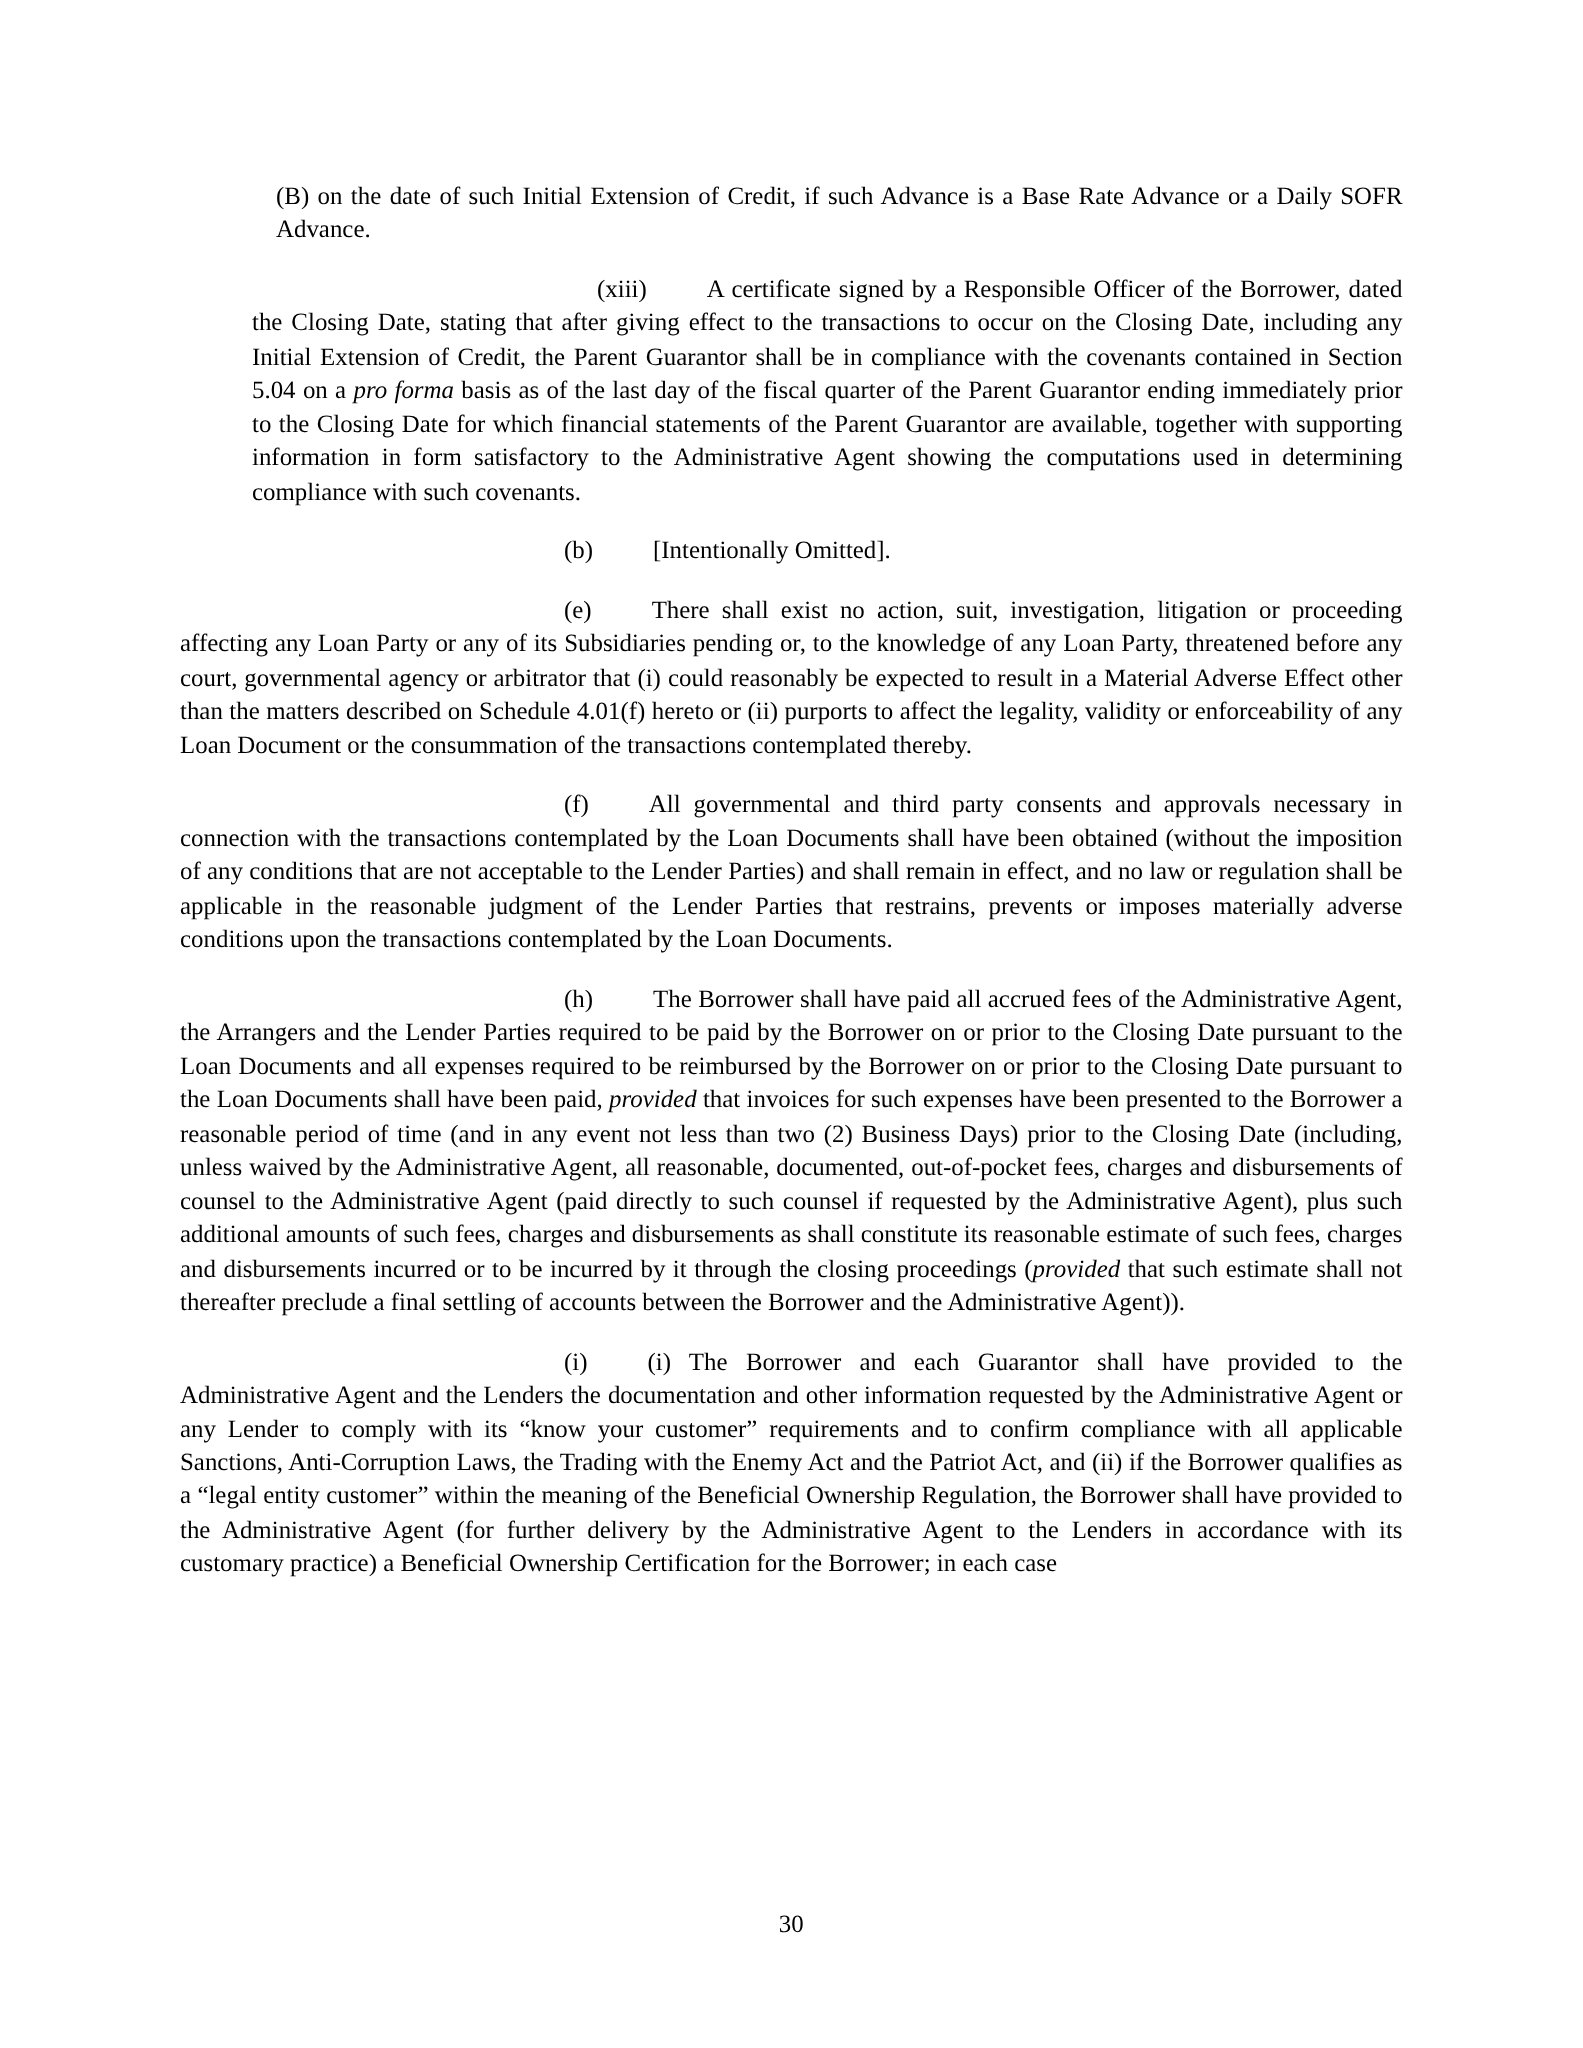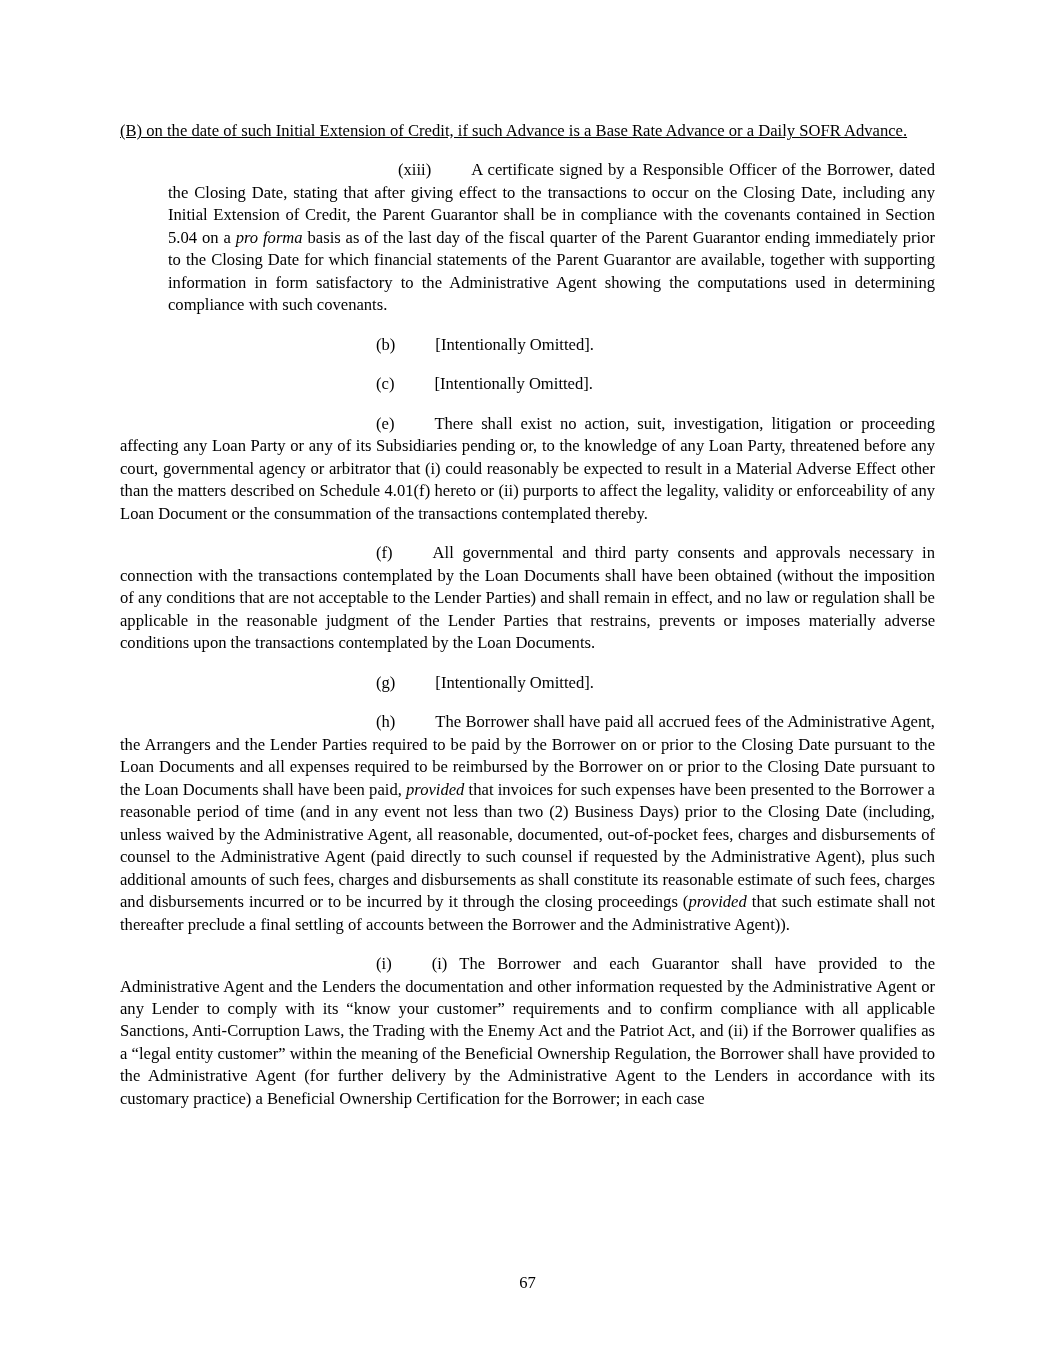--- a/index.html
+++ b/index.html
@@ -24,22 +24,22 @@
     font-size: 16.6px;
     line-height: 1.355;
     text-align: justify;
     text-justify: inter-word;
   }
   .para {
     margin: 0 0 17px 0;
   }
   
   .para.block-indent {
+    margin-left: 64px;
     text-indent: 0;
-    text-decoration: underline;
   }
   
   .para.roman {
     margin-left: 48px;
     text-indent: 115px;
   }
   
   .para.lettered {
     text-indent: 128px;
   }
@@ -68,43 +68,37 @@
     </p>
 
     <p class="para roman">
       <span class="lbl">(xiii)</span><span class="gap-md"></span><span>A certificate signed by a Responsible Officer of the Borrower, dated the Closing Date, stating that after giving effect to the transactions to occur on the Closing Date, including any Initial Extension of Credit, the Parent Guarantor shall be in compliance with the covenants contained in Section 5.04 on a </span><span class="it">pro forma</span><span> basis as of the last day of the fiscal quarter of the Parent Guarantor ending immediately prior to the Closing Date for which financial statements of the Parent Guarantor are available, together with supporting information in form satisfactory to the Administrative Agent showing the computations used in determining compliance with such covenants.</span>
     </p>
 
     <p class="para lettered">
       <span class="lbl">(b)</span><span class="gap-md"></span><span>[Intentionally Omitted].</span>
     </p>
 
-    <p class="para lettered">
-      <span class="lbl">(c)</span><span class="gap-md"></span><span>[Intentionally Omitted].</span>
-    </p>
 
 
     <p class="para lettered">
       <span class="lbl">(e)</span><span class="gap-md"></span><span>There shall exist no action, suit, investigation, litigation or proceeding affecting any Loan Party or any of its Subsidiaries pending or, to the knowledge of any Loan Party, threatened before any court, governmental agency or arbitrator that (i) could reasonably be expected to result in a Material Adverse Effect other than the matters described on Schedule 4.01(f) hereto or (ii) purports to affect the legality, validity or enforceability of any Loan Document or the consummation of the transactions contemplated thereby.</span>
     </p>
 
     <p class="para lettered">
       <span class="lbl">(f)</span><span class="gap-md"></span><span>All governmental and third party consents and approvals necessary in connection with the transactions contemplated by the Loan Documents shall have been obtained (without the imposition of any conditions that are not acceptable to the Lender Parties) and shall remain in effect, and no law or regulation shall be applicable in the reasonable judgment of the Lender Parties that restrains, prevents or imposes materially adverse conditions upon the transactions contemplated by the Loan Documents.</span>
     </p>
 
-    <p class="para lettered">
-      <span class="lbl">(g)</span><span class="gap-md"></span><span>[Intentionally Omitted].</span>
-    </p>
 
     <p class="para lettered">
       <span class="lbl">(h)</span><span class="gap-md"></span><span><span>The Borrower shall have paid all accrued fees of the Administrative Agent, the Arrangers and the Lender Parties required to be paid by the Borrower on or prior to the Closing Date pursuant to the Loan Documents and all expenses required to be reimbursed by the Borrower on or prior to the Closing Date pursuant to the Loan Documents shall have been paid, </span><span class="it">provided</span><span> that invoices for such expenses have been presented to the Borrower a reasonable period of time (and in any event not less than two (2) Business Days) prior to the Closing Date (including, unless waived by the Administrative Agent, all reasonable, documented, out-of-pocket fees, charges and disbursements of counsel to the Administrative Agent (paid directly to such counsel if requested by the Administrative Agent), plus such additional amounts of such fees, charges and disbursements as shall constitute its reasonable estimate of such fees, charges and disbursements incurred or to be incurred by it through the closing proceedings (</span><span class="it">provided</span><span> that such estimate shall not thereafter preclude a final settling of accounts between the Borrower and the Administrative Agent)).</span></span>
     </p>
 
     <p class="para lettered">
       <span class="lbl">(i)</span><span class="gap-md"></span><span>(i) The Borrower and each Guarantor shall have provided to the Administrative Agent and the Lenders the documentation and other information requested by the Administrative Agent or any Lender to comply with its “know your customer” requirements and to confirm compliance with all applicable Sanctions, Anti-Corruption Laws, the Trading with the Enemy Act and the Patriot Act, and (ii) if the Borrower qualifies as a “legal entity customer” within the meaning of the Beneficial Ownership Regulation, the Borrower shall have provided to the Administrative Agent (for further delivery by the Administrative Agent to the Lenders in accordance with its customary practice) a Beneficial Ownership Certification for the Borrower; in each case</span>
     </p>
 
   </div>
 
   <div class="footer">
-    <span>67</span>
+    <span>30</span>
   </div>
 </div>
 
 </body></html>

